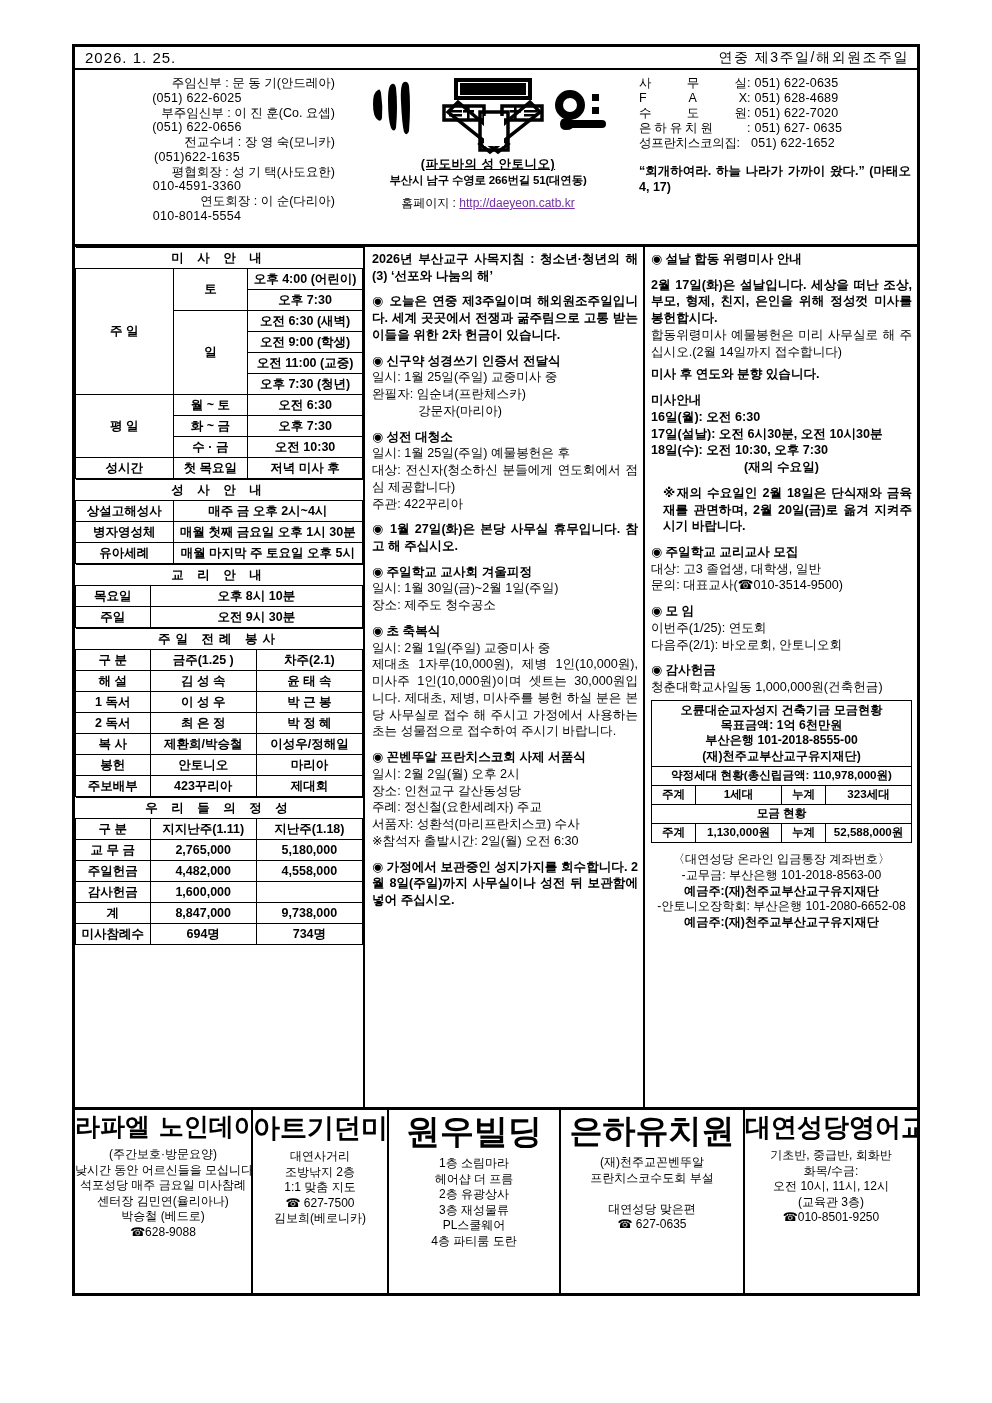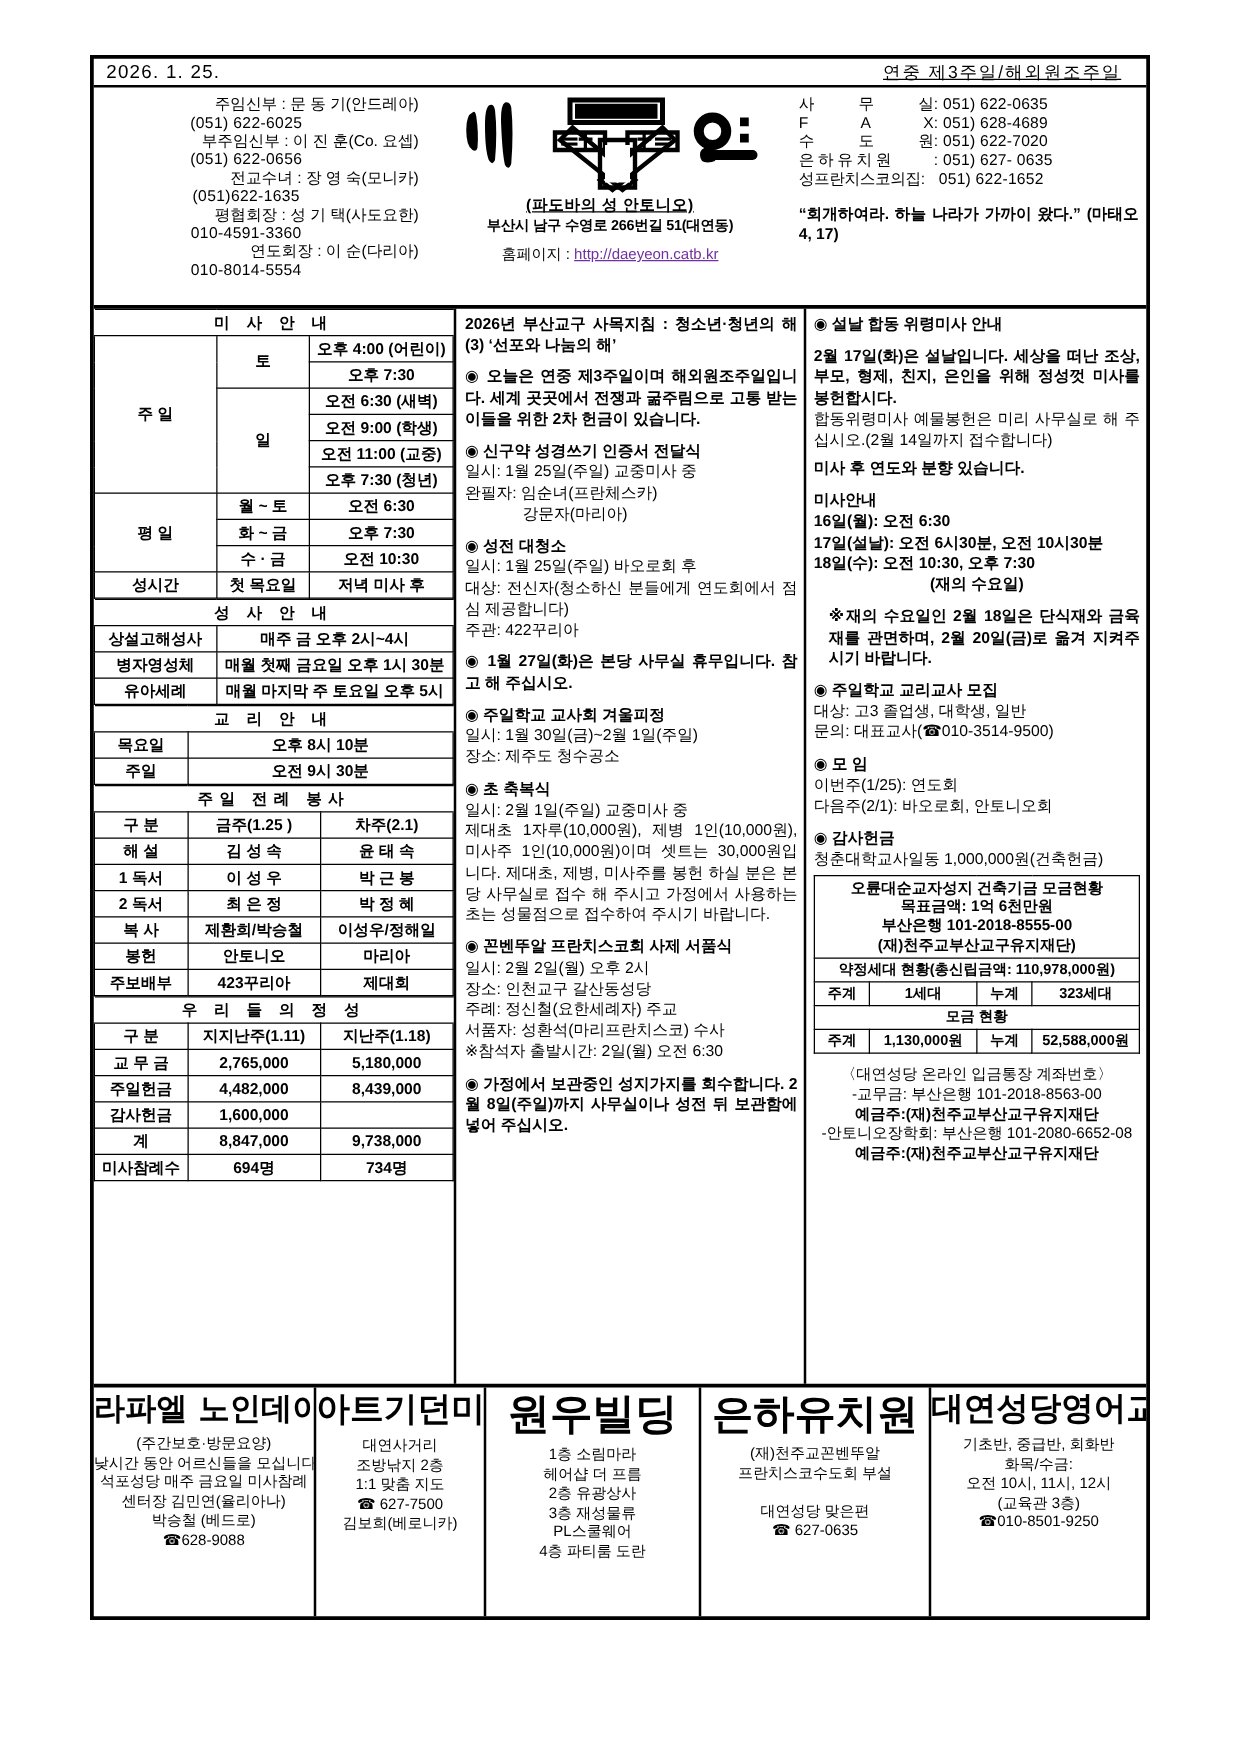--- a/index.html
+++ b/index.html
@@ -31,23 +31,22 @@
     width: 52%;
     font-size: 15px;
     display: flex; align-items: center;
     padding-left: 10px;
     letter-spacing: 1px;
   }
   .datestrip .sun {
     flex: 1;
     font-size: 14px;
     display: flex; align-items: center; justify-content: flex-end;
-    padding-right: 20px;
+    padding-right: 8px;
     letter-spacing: 1.5px;
-    text-decoration: underline;
   }
 
   
   .header {
     display: flex;
     border-bottom: 3px solid #000;
     height: 177px;
   }
   .hdr-left {
     width: 268px;
@@ -411,21 +410,21 @@
               <td style="width: 37%;">지난주(1.18)</td>
             </tr>
             <tr>
               <td style="width: 26%;">교 무 금</td>
               <td style="width: 37%;">2,765,000</td>
               <td style="width: 37%;">5,180,000</td>
             </tr>
             <tr>
               <td style="width: 26%;">주일헌금</td>
               <td style="width: 37%;">4,482,000</td>
-              <td style="width: 37%;">8,439,000</td>
+              <td style="width: 37%;">4,558,000</td>
             </tr>
             <tr>
               <td style="width: 26%;">감사헌금</td>
               <td style="width: 37%;">1,600,000</td>
               <td style="width: 37%;"></td>
             </tr>
             <tr>
               <td style="width: 26%;">계</td>
               <td style="width: 37%;">8,847,000</td>
               <td style="width: 37%;">9,738,000</td>
@@ -443,21 +442,21 @@
       <div class="ann">
         <div class="pb">2026년 부산교구 사목지침 : 청소년·청년의 해(3) ‘선포와 나눔의 해’</div>
       </div>
       <div class="ann" id="mid-notices">
           <div class="pb" style="margin-top: 9px;">◉ 오늘은 연중 제3주일이며 해외원조주일입니다. 세계 곳곳에서 전쟁과 굶주림으로 고통 받는 이들을 위한 2차 헌금이 있습니다.</div>
           <div class="h">◉ 신구약 성경쓰기 인증서 전달식</div>
           <div>일시: 1월 25일(주일) 교중미사 중</div>
           <div>완필자: 임순녀(프란체스카)</div>
           <div class="ind">강문자(마리아)</div>
           <div class="h">◉ 성전 대청소</div>
-          <div>일시: 1월 25일(주일) 바오로회 후</div>
+          <div>일시: 1월 25일(주일) 예물봉헌은 후</div>
           <div class="p">대상: 전신자(청소하신 분들에게 연도회에서 점심 제공합니다)</div>
           <div>주관: 422꾸리아</div>
           <div class="pb" style="margin-top: 9px;">◉ 1월 27일(화)은 본당 사무실 휴무입니다. 참고 해 주십시오.</div>
           <div class="h">◉ 주일학교 교사회 겨울피정</div>
           <div>일시: 1월 30일(금)~2월 1일(주일)</div>
           <div>장소: 제주도 청수공소</div>
           <div class="h">◉ 초 축복식</div>
           <div>일시: 2월 1일(주일) 교중미사 중</div>
           <div class="p">제대초 1자루(10,000원), 제병 1인(10,000원), 미사주 1인(10,000원)이며 셋트는 30,000원입니다. 제대초, 제병, 미사주를 봉헌 하실 분은 본당 사무실로 접수 해 주시고 가정에서 사용하는 초는 성물점으로 접수하여 주시기 바랍니다.</div>
           <div class="h">◉ 꼰벤뚜알 프란치스코회 사제 서품식</div>

